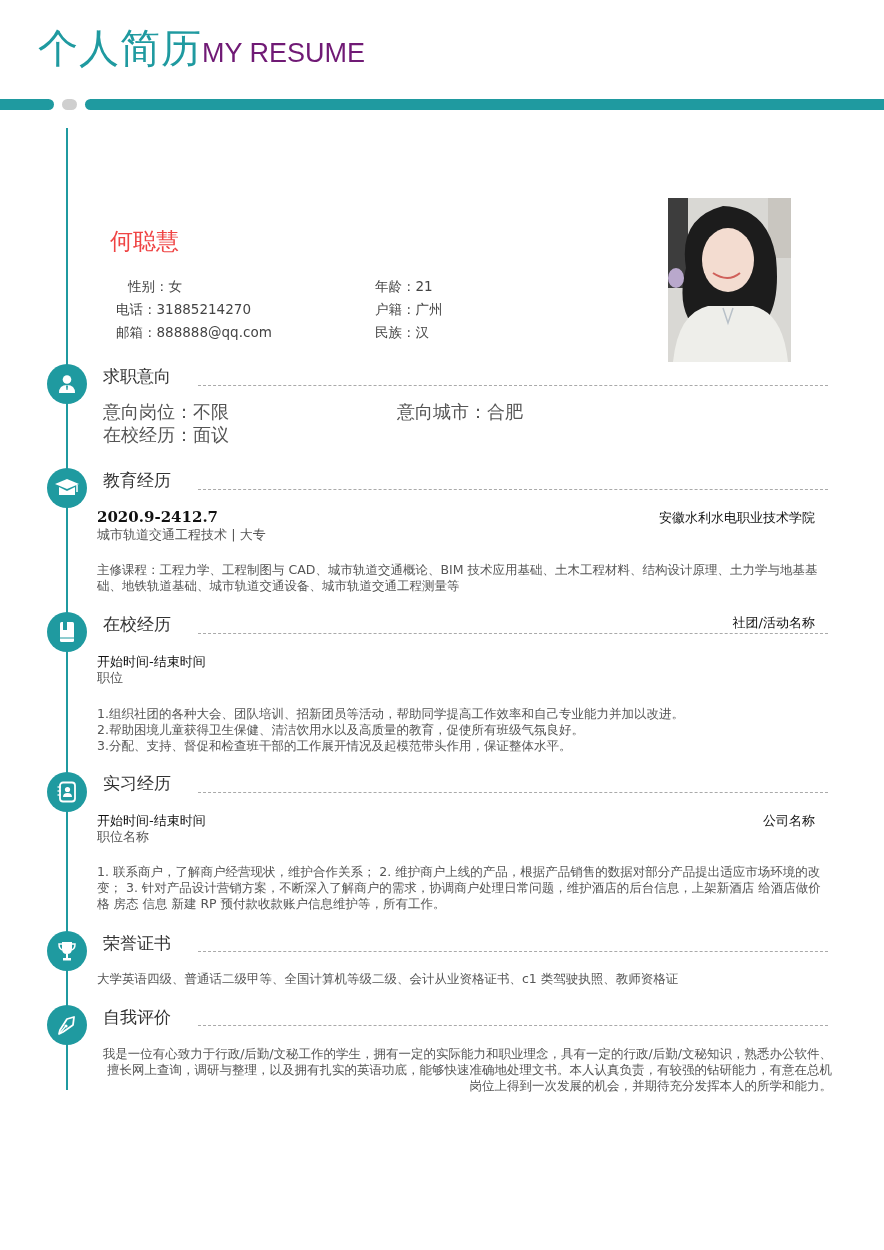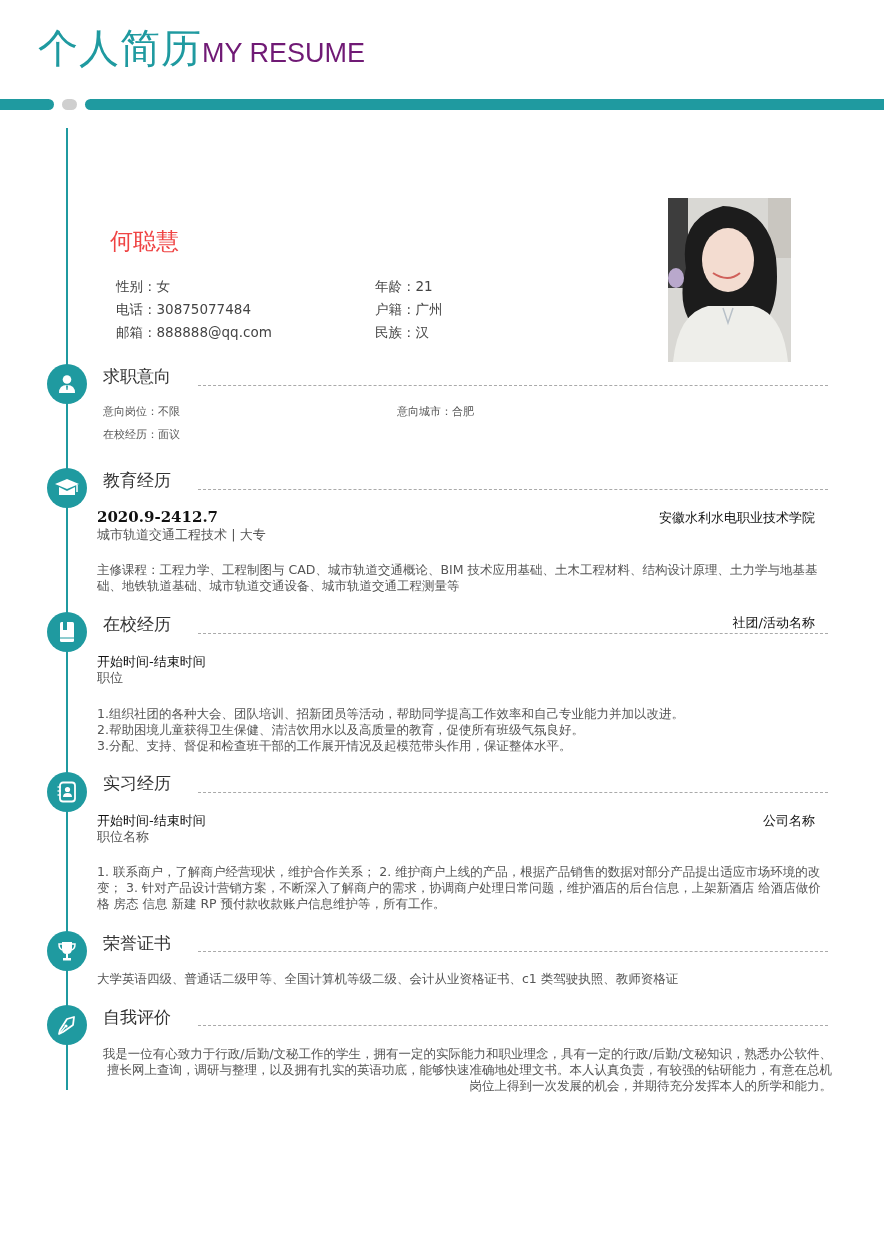--- a/index.html
+++ b/index.html
@@ -22,39 +22,39 @@
   .name { left: 110px; top: 222px; font-size: 23px; color: #ef4444; line-height: 38px; }
   .info { font-size: 13.5px; color: #444; line-height: 18px; }
   .photo { left: 668px; top: 198px; width: 123px; height: 164px; overflow: hidden;
            background: linear-gradient(180deg, #3b3b3b 0%, #5a5a5a 30%, #e9e6e2 55%, #dcdcd8 100%); }
 
   
   .circ { width: 40px; height: 40px; border-radius: 50%; background: #1f9aa0; left: 47px;
           display: flex; align-items: center; justify-content: center; }
   .sec-title { left: 103px; font-size: 17px; color: #333; line-height: 22px; }
   .dash { left: 198px; width: 630px; border-top: 1px dashed #aaaaaa; height: 0; }
-  .txt { font-size: 11px; color: #555; line-height: 16px; }
+  .txt { font-size: 18px; color: #555; line-height: 16px; }
   .txt-dark { font-size: 13px; color: #111; line-height: 17px; }
   .para { left: 97px; width: 735px; font-size: 12.5px; color: #555; line-height: 16px; }
   .date-bold { font-family: "DejaVu Serif", "Liberation Serif", serif; font-weight: bold; font-size: 15px; color: #111; }
 </style>
 </head>
 <body>
 
 <div class="abs title-cn">个人简历</div>
 <div class="abs title-en">MY RESUME</div>
 <div class="abs bar bar1"></div>
 <div class="abs bar bar2"></div>
 <div class="abs bar bar3"></div>
 
 <div class="abs tl-line"></div>
 
 <div class="abs name">何聪慧</div>
-<div class="abs info" style="left:116px; top:277px;">性别：女</div>
-<div class="abs info" style="left:116px; top:300px;">电话：30875077484</div>
+<div class="abs info" style="left:128px; top:277px;">性别：女</div>
+<div class="abs info" style="left:116px; top:300px;">电话：31885214270</div>
 <div class="abs info" style="left:116px; top:323px;">邮箱：888888@qq.com</div>
 <div class="abs info" style="left:375px; top:277px;">年龄：21</div>
 <div class="abs info" style="left:375px; top:300px;">户籍：广州</div>
 <div class="abs info" style="left:375px; top:323px;">民族：汉</div>
 
 <div class="abs photo">
   <svg width="123" height="164" viewBox="0 0 123 164">
     <rect width="123" height="164" fill="#d9d8d4"></rect>
     <rect x="0" y="0" width="20" height="90" fill="#3d3d3d"></rect>
     <rect x="100" y="0" width="23" height="60" fill="#c9c6c0"></rect>

